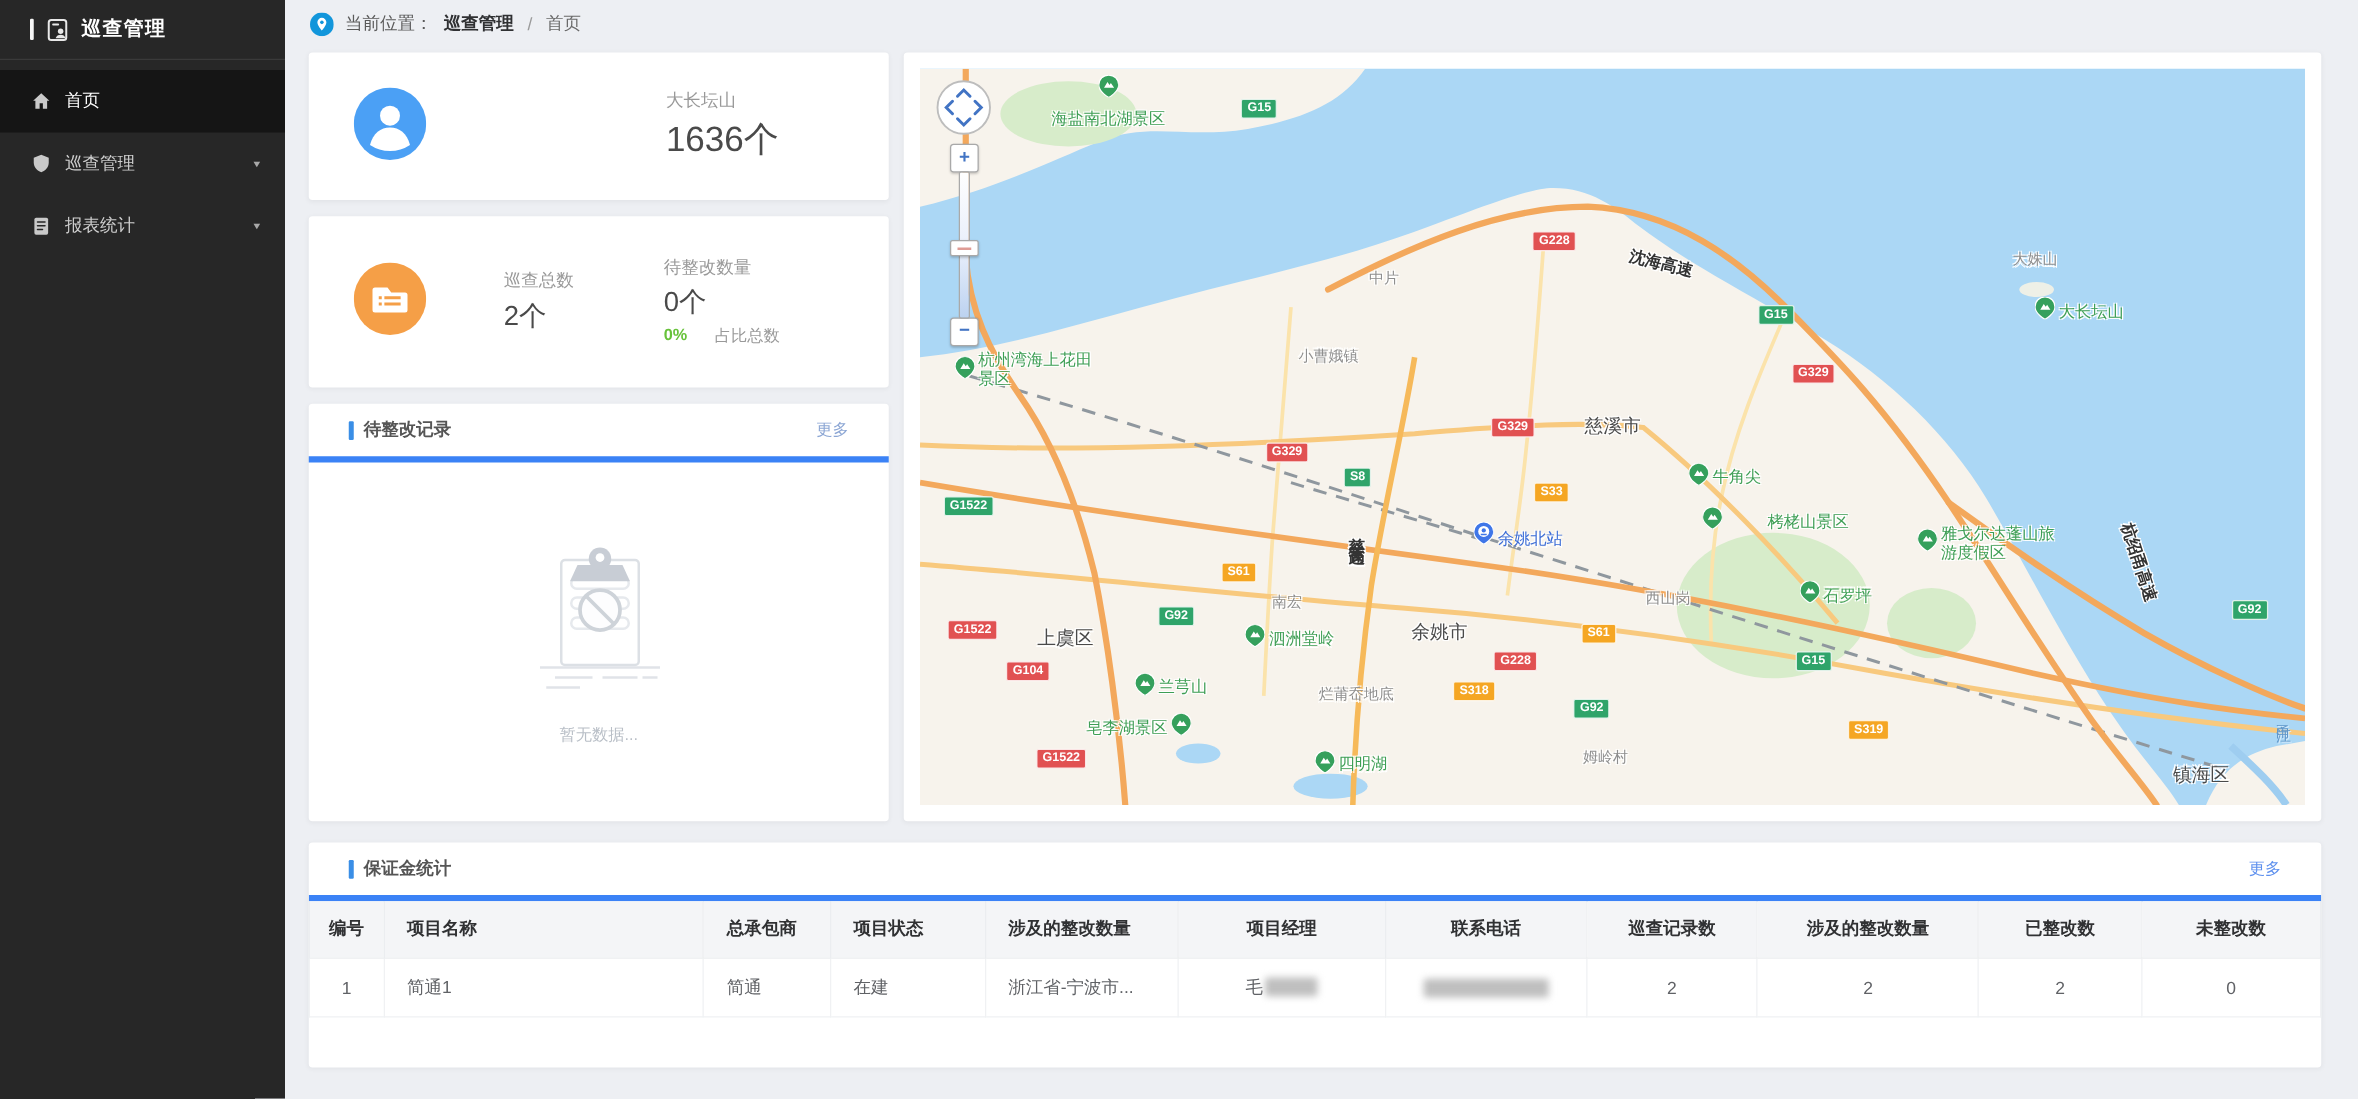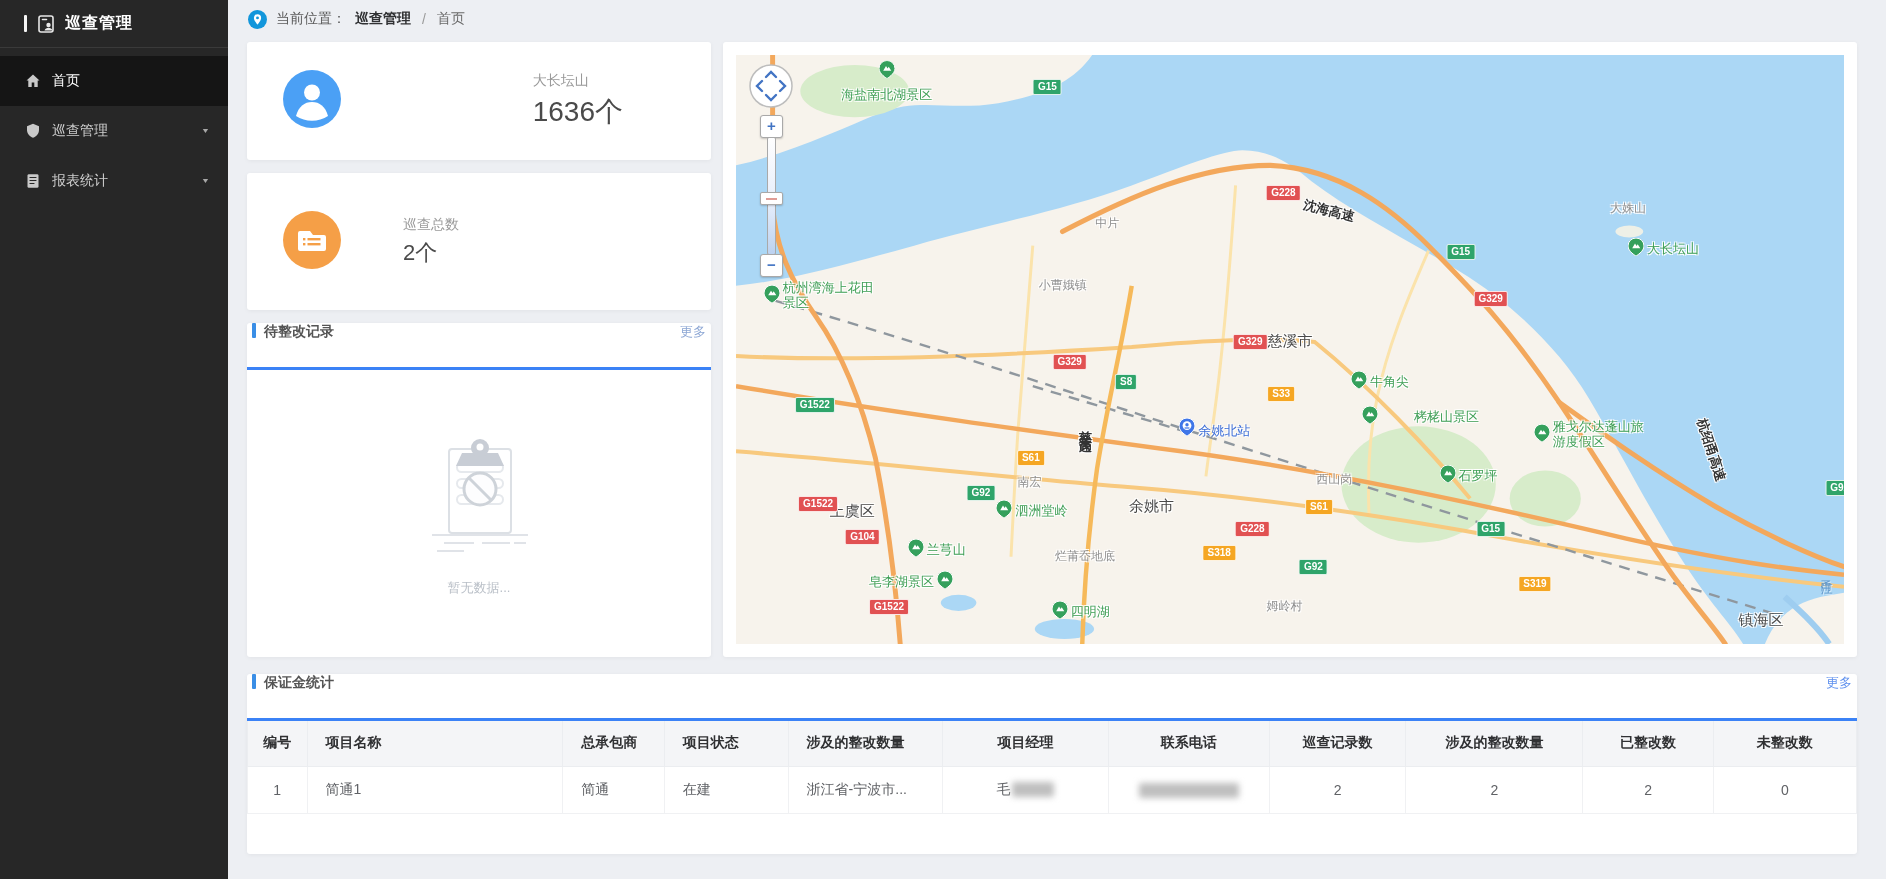--- a/index.html
+++ b/index.html
@@ -43,21 +43,21 @@
 
   .stat-card2 { height:137px; display:flex; align-items:center; }
   .stat-card2 .col1 { margin-left:62px; }
   .stat-card2 .col2 { margin-left:72px; }
   .stat-value2 { font-size:22px; color:#4a4a4a; margin-top:4px; }
   .sub-row { display:flex; gap:22px; margin-top:3px; font-size:13px; }
   .pct { color:#67c23a; font-weight:bold; }
   .pct-label { color:#999; }
 
   .pending-card { flex:1; display:flex; flex-direction:column; min-height:0; }
-  .card-head { height:47px; display:flex; padding:0 5px; border-bottom:3px solid #3b82f6; flex-shrink:0; }
+  .card-head { height:47px; display:flex; align-items:center; padding:0 32px; border-bottom:5px solid #3b82f6; flex-shrink:0; }
   .blue-bar { width:4px; height:15px; background:#3a8ee6; border-radius:1px; margin-right:8px; }
   .card-title { font-size:14px; color:#555; font-weight:bold; }
   .more-link { margin-left:auto; font-size:13px; color:#8ca6d4; cursor:pointer; text-decoration:none; }
   .more-link.bright { color:#5e90ee; }
   .empty-wrap { flex:1; display:flex; flex-direction:column; align-items:center; justify-content:center; }
   .empty-text { font-size:13px; color:#b9bfc7; margin-top:16px; }
 
   
   .map-panel { flex:1; background:#fff; border-radius:3px; padding:13px; position:relative; min-width:0; }
   .map-box { position:absolute; inset:13px; overflow:hidden; background:#abd7f5; cursor:grab; }
@@ -68,21 +68,21 @@
   .mlabel.town { font-size:12px; color:#8e8e8e;
     text-shadow:1px 1px 0 #fff,-1px -1px 0 #fff,1px -1px 0 #fff,-1px 1px 0 #fff; }
   .mlabel.scenic, .mlabel.scenic-right { display:flex; align-items:center; gap:3px; transform:translate(0,-50%); }
   .mlabel.scenic .stext, .mlabel.scenic-right .stext { font-size:13px; color:#3d9e54; font-weight:500;
     text-shadow:1px 1px 0 #fff,-1px -1px 0 #fff,1px -1px 0 #fff,-1px 1px 0 #fff; }
   .mlabel.scenic .stext.wrap { white-space:normal; width:96px; line-height:1.15; }
   .mlabel.station { display:flex; align-items:flex-end; gap:3px; transform:translate(0,-50%); }
   .mlabel.station .stext { font-size:13px; color:#3a6cd8; font-weight:500;
     text-shadow:1px 1px 0 #fff,-1px -1px 0 #fff; }
   .mlabel.badge-red, .mlabel.badge-green, .mlabel.badge-orange { font-size:10px; font-weight:bold; color:#fff;
-    padding:1px 4px; border-radius:2px; border:1px solid rgba(255,255,255,.85); line-height:1.2;margin-left:40px; }
+    padding:1px 4px; border-radius:2px; border:1px solid rgba(255,255,255,.85); line-height:1.2; }
   .mlabel.badge-red { background:#e15152; }
   .mlabel.badge-green { background:#2fa46a; }
   .mlabel.badge-orange { background:#f5a623; }
   .mlabel.road { font-size:13px; color:#333; font-weight:bold;
     text-shadow:1px 1px 0 #fff,-1px -1px 0 #fff,1px -1px 0 #fff,-1px 1px 0 #fff; }
   .mlabel.road-water { font-size:12px; color:#5f96c9; text-shadow:1px 1px 0 #d8ecfb; }
   .vert { writing-mode:vertical-rl; letter-spacing:3px; }
 
   .map-ctrl { position:absolute; z-index:5; }
   .pan-ctrl { left:12px; top:8px; }
@@ -199,20 +199,28 @@
               <path d="M17 20h10l3 4h11a2 2 0 0 1 2 2v12a2 2 0 0 1-2 2H17a2 2 0 0 1-2-2V22a2 2 0 0 1 2-2z" fill="#fff"></path>
               <rect x="20" y="27" width="2.4" height="2.4" fill="#f59f47"></rect>
                 <rect x="24.5" y="27" width="13" height="2.4" fill="#f59f47"></rect>
               <rect x="20" y="32" width="2.4" height="2.4" fill="#f59f47"></rect>
                 <rect x="24.5" y="32" width="13" height="2.4" fill="#f59f47"></rect>
               </svg>
           </span>
           <div class="stat-block col1">
             <span class="stat-label">巡查总数</span>
             <span class="stat-value2">2个</span>
+          </div>
+          <div class="stat-block col2">
+            <span class="stat-label">待整改数量</span>
+            <span class="stat-value2">0个</span>
+            <div class="sub-row">
+              <span class="pct">0%</span>
+              <span class="pct-label">占比总数</span>
+            </div>
           </div>
         </div>
 
         <div class="card pending-card">
           <div class="card-head">
             <span class="blue-bar"></span>
             <span class="card-title">待整改记录</span>
             <a class="more-link">更多</a>
           </div>
           <div class="empty-wrap">

